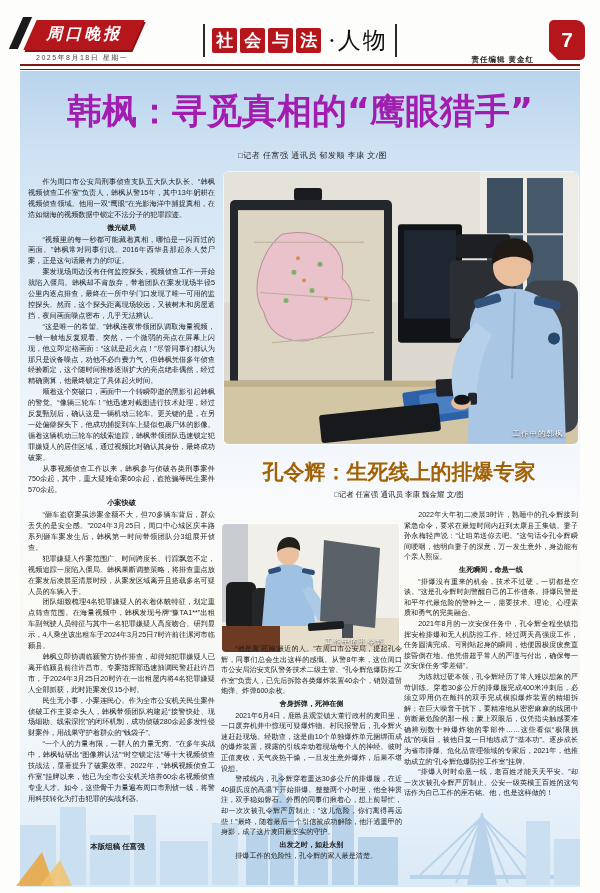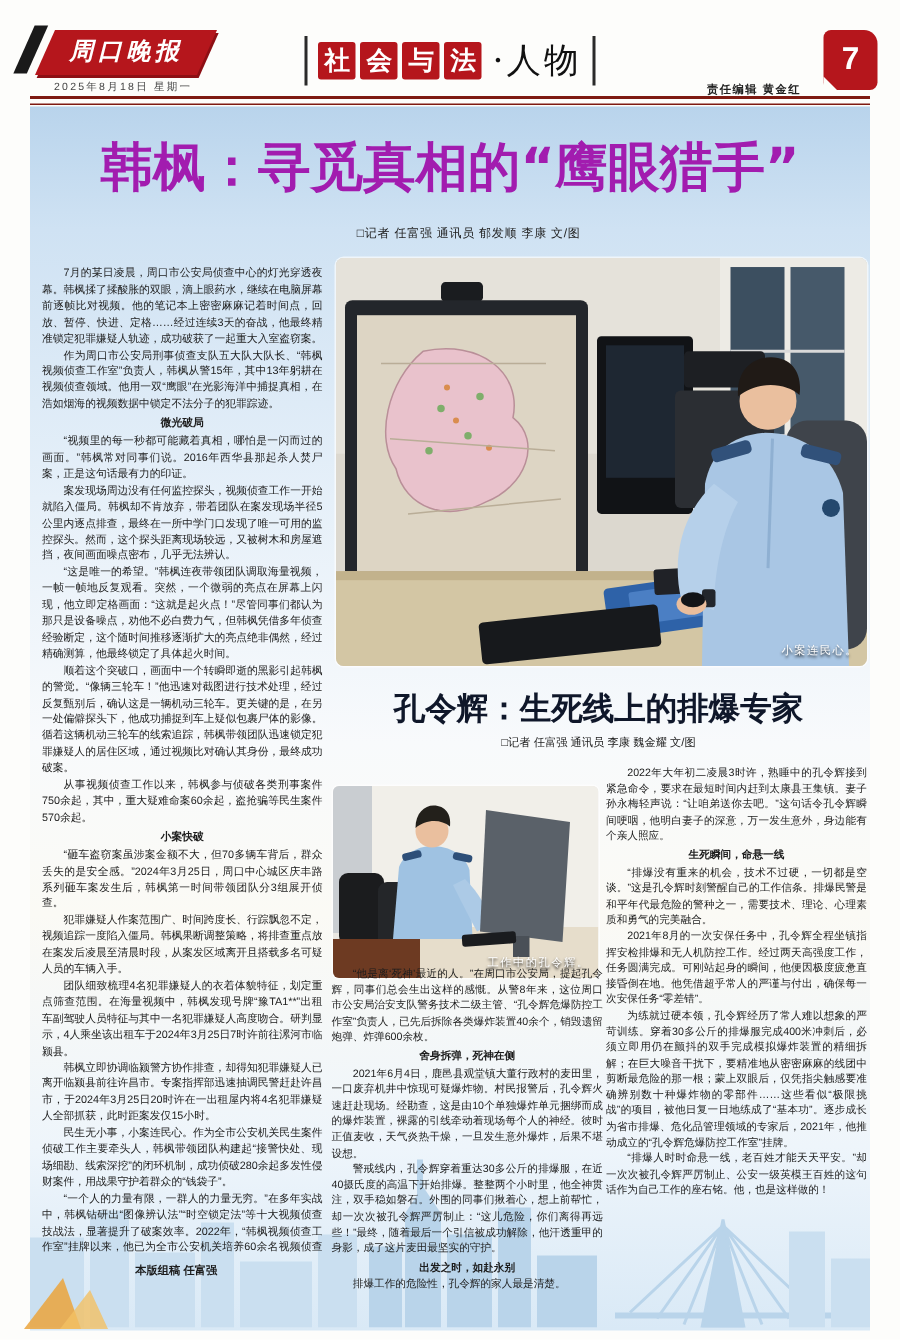--- a/index.html
+++ b/index.html
@@ -43,21 +43,21 @@
   .ln.t-h { text-align:center; font-weight:bold; margin:2px 0 1px; }
   .credit { position:absolute; left:24px; top:842px; width:187px; text-align:center; font-size:7.5px; font-weight:bold; }
 
   figure { position:absolute; overflow:hidden; }
   figure svg { width:100%; height:100%; display:block; }
   .photo1 { left:224px; top:172px; width:354px; height:272px; border-radius:5px; box-shadow:0 0 0 1px rgba(255,255,255,.65); }
   .photo2 { left:222px; top:524px; width:177px; height:128px; border-radius:4px; box-shadow:0 0 0 1px rgba(255,255,255,.65); }
   .photocap { position:absolute; right:6px; bottom:5px; font-size:7.5px; color:#fff; text-shadow:0 1px 2px rgba(0,0,0,.95); letter-spacing:1px; }
 
   
-  .headline2 { position:absolute; left:220px; top:458px; width:358px; text-align:center; font-size:21px; font-weight:bold; color:#0f172a; font-family:"DejaVu Sans",sans-serif; white-space:nowrap; }
+  .headline2 { position:absolute; left:220px; top:458px; width:358px; text-align:center; font-size:21px; font-weight:bold; color:#a16207; font-family:"DejaVu Sans",sans-serif; white-space:nowrap; }
   .byline2 { position:absolute; left:220px; top:490px; width:358px; text-align:center; font-size:7.5px; color:#222; }
   .cola { position:absolute; left:221px; top:644px; width:181px; height:237px; overflow:hidden; font-size:7.1px; line-height:10.6px; }
   .colb { position:absolute; left:404px; top:510px; width:174px; height:371px; overflow:hidden; font-size:7.1px; line-height:10.6px; }
 </style>
 </head>
 <body>
 
 <div class="page">
 
   <header>
@@ -125,21 +125,20 @@
     <svg viewBox="0 0 70 40">
       <polygon points="0,40 26,6 38,40" fill="#eba43c" opacity="0.85"></polygon>
       <polygon points="24,40 44,14 56,40" fill="#f2c064" opacity="0.8"></polygon>
     </svg>
   </div>
 
   <h1 class="headline1">韩枫：寻觅真相的“鹰眼猎手”</h1>
   <div class="byline1">□记者 任富强 通讯员 郁发顺 李康 文/图</div>
 
   <section class="leftcol">
-      <div class="ln t-p">7月的某日凌晨，周口市公安局侦查中心的灯光穿透夜幕。韩枫揉了揉酸胀的双眼，滴上眼药水，继续在电脑屏幕前逐帧比对视频。他的笔记本上密密麻麻记着时间点，回放、暂停、快进、定格……经过连续3天的奋战，他最终精准锁定犯罪嫌疑人轨迹，成功破获了一起重大入室盗窃案。</div>
       <div class="ln t-p">作为周口市公安局刑事侦查支队五大队大队长、“韩枫视频侦查工作室”负责人，韩枫从警15年，其中13年躬耕在视频侦查领域。他用一双“鹰眼”在光影海洋中捕捉真相，在浩如烟海的视频数据中锁定不法分子的犯罪踪迹。</div>
       <div class="ln t-h">微光破局</div>
       <div class="ln t-p">“视频里的每一秒都可能藏着真相，哪怕是一闪而过的画面。”韩枫常对同事们说。2016年西华县那起杀人焚尸案，正是这句话最有力的印证。</div>
       <div class="ln t-p">案发现场周边没有任何监控探头，视频侦查工作一开始就陷入僵局。韩枫却不肯放弃，带着团队在案发现场半径5公里内逐点排查，最终在一所中学门口发现了唯一可用的监控探头。然而，这个探头距离现场较远，又被树木和房屋遮挡，夜间画面噪点密布，几乎无法辨认。</div>
       <div class="ln t-p">“这是唯一的希望。”韩枫连夜带领团队调取海量视频，一帧一帧地反复观看。突然，一个微弱的亮点在屏幕上闪现，他立即定格画面：“这就是起火点！”尽管同事们都认为那只是设备噪点，劝他不必白费力气，但韩枫凭借多年侦查经验断定，这个随时间推移逐渐扩大的亮点绝非偶然，经过精确测算，他最终锁定了具体起火时间。</div>
       <div class="ln t-p">顺着这个突破口，画面中一个转瞬即逝的黑影引起韩枫的警觉。“像辆三轮车！”他迅速对截图进行技术处理，经过反复甄别后，确认这是一辆机动三轮车。更关键的是，在另一处偏僻探头下，他成功捕捉到车上疑似包裹尸体的影像。循着这辆机动三轮车的线索追踪，韩枫带领团队迅速锁定犯罪嫌疑人的居住区域，通过视频比对确认其身份，最终成功破案。</div>
       <div class="ln t-p">从事视频侦查工作以来，韩枫参与侦破各类刑事案件750余起，其中，重大疑难命案60余起，盗抢骗等民生案件570余起。</div>
       <div class="ln t-h">小案快破</div>
       <div class="ln t-p">“砸车盗窃案虽涉案金额不大，但70多辆车背后，群众丢失的是安全感。”2024年3月25日，周口中心城区庆丰路系列砸车案发生后，韩枫第一时间带领团队分3组展开侦查。</div>
       <div class="ln t-p">犯罪嫌疑人作案范围广、时间跨度长、行踪飘忽不定，视频追踪一度陷入僵局。韩枫果断调整策略，将排查重点放在案发后凌晨至清晨时段，从案发区域离开且搭载多名可疑人员的车辆入手。</div>
@@ -192,21 +191,21 @@
       <rect x="250" y="124" width="27" height="9" rx="3" fill="#31517a" transform="rotate(-16 263 128)"></rect>
       <rect x="310" y="126" width="27" height="9" rx="3" fill="#31517a" transform="rotate(14 323 130)"></rect>
       <circle cx="330" cy="166" r="6" fill="#24486e"></circle>
       <path d="M252 150 C230 170 224 200 230 226 L252 234 C252 208 258 180 268 162 Z" fill="#b6d0ea"></path>
       <rect x="244" y="220" width="9" height="12" rx="2" fill="#22262c"></rect>
       <ellipse cx="237" cy="230" rx="10" ry="7" fill="#e9bd9c"></ellipse>
       <ellipse cx="238" cy="227" rx="8" ry="5" fill="#121418"></ellipse>
       <circle cx="288" cy="95" r="19" fill="#eabf9e"></circle>
       <path d="M268 92 C267 74 278 66 290 66 C305 66 311 78 309 91 C300 83 282 81 268 92 Z" fill="#201a16"></path>
     </svg>
-    <figcaption class="photocap">小案连民心。</figcaption>
+    <figcaption class="photocap">工作中的韩枫。</figcaption>
   </figure>
 
   <h2 class="headline2">孔令辉：生死线上的排爆专家</h2>
   <div class="byline2">□记者 任富强 通讯员 李康 魏金耀 文/图</div>
 
   <figure class="photo2">
     <svg viewBox="0 0 177 128" preserveAspectRatio="none">
       <rect width="177" height="128" fill="#e9e7e2"></rect>
       <rect x="0" y="0" width="26" height="98" fill="#c9cdd1"></rect>
       <rect x="26" y="0" width="151" height="98" fill="#f1efe9"></rect>

